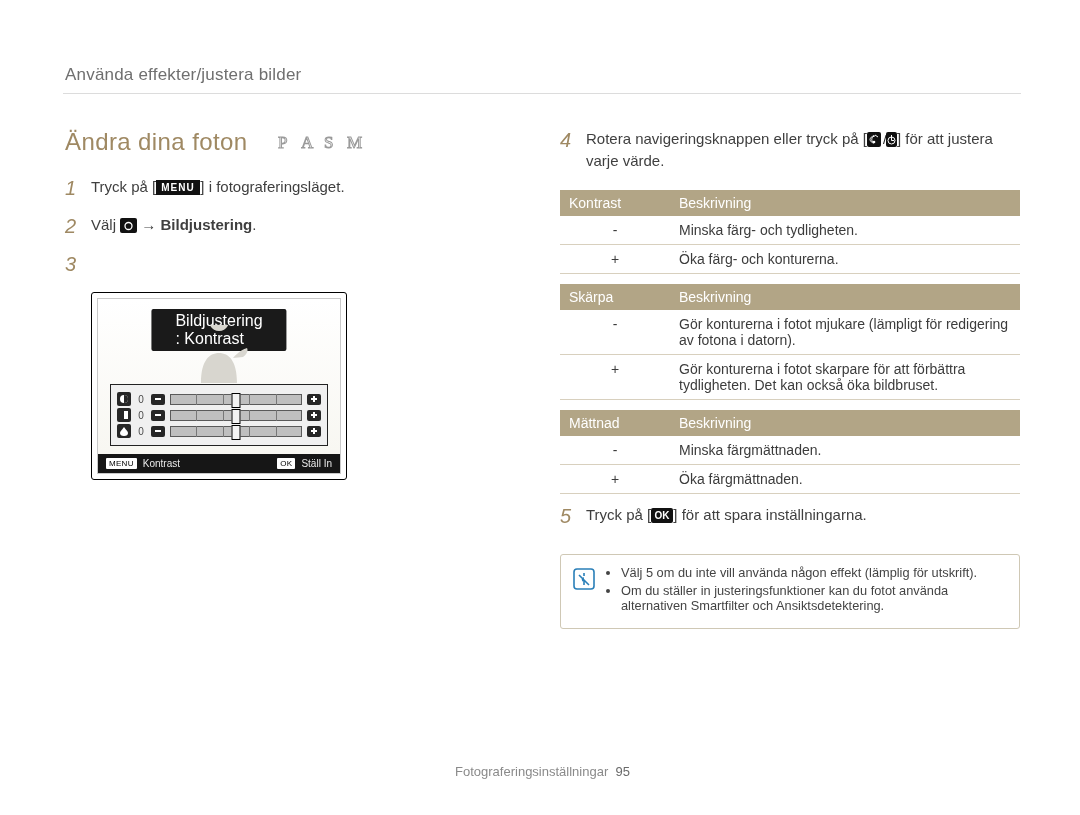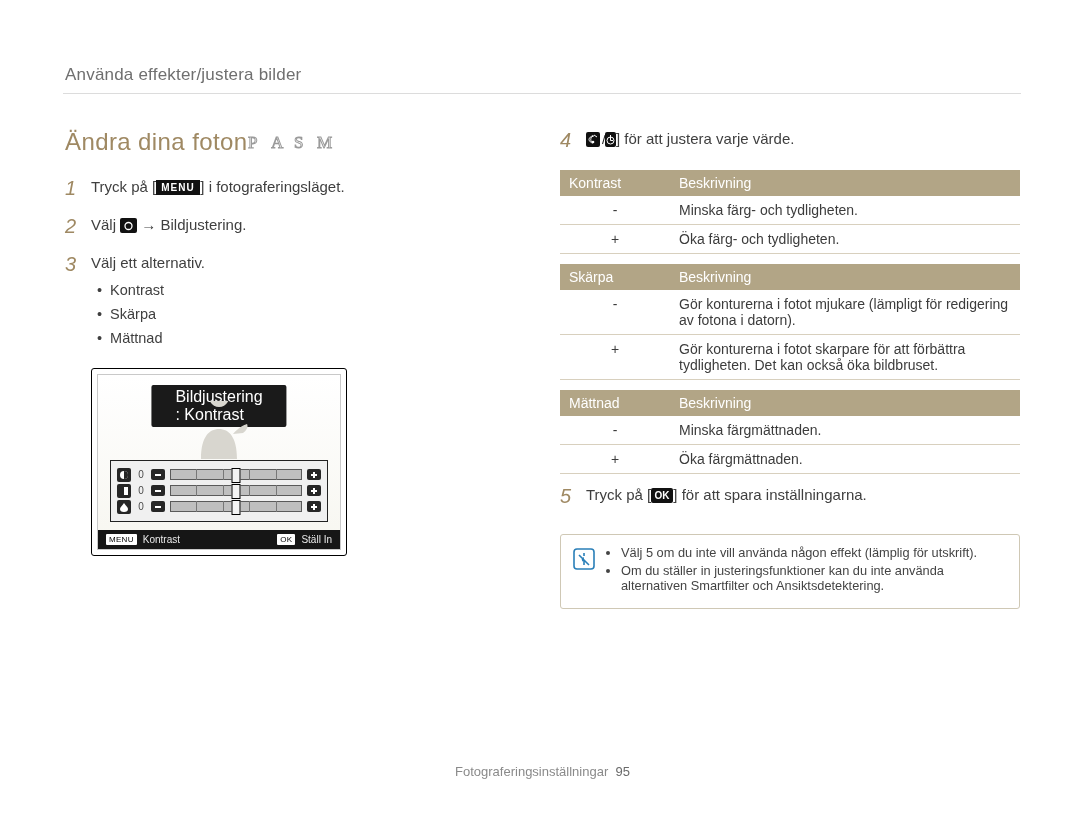--- a/index.html
+++ b/index.html
@@ -20,40 +20,40 @@
     background:#dcdcdc;
   }
   .col-left {
     position:absolute; left:65px; top:128px; width:420px;
   }
   .col-right {
     position:absolute; left:560px; top:128px; width:460px;
   }
   .page-title {
     font-size:24px; color:#9f8963; font-weight:400; letter-spacing:.4px;
-    display:flex; align-items:center; gap:0;
+    display:flex; align-items:center; gap:30px;
   }
   .mode-glyphs { display:flex; gap:6px; }
   .mode-glyphs svg { display:block; }
   .sub {
     margin-top:6px; font-size:14.5px; color:#464646;
   }
   .steps { margin-top:20px; }
   .step {
     display:flex; align-items:flex-start; gap:10px; margin-bottom:14px;
   }
   .num {
     font-style:italic; font-size:20px; color:#9f8963; width:16px; flex:none;
     line-height:1.2;
   }
   .body { font-size:15px; color:#3f3f3f; line-height:1.45; }
   .inline-icon {
     display:inline-flex; vertical-align:-3px;
   }
-  .lbl-strong { font-weight:400;margin-top:34px; }
+  .lbl-strong { font-weight:700;margin-top:34px; }
   ul.bullets { margin:6px 0 0 6px; padding:0; list-style:none; }
   ul.bullets li::before { content:"•"; margin-right:8px; }
   ul.bullets li { font-size:14.5px; margin-bottom:3px; }
 
   
   .lcd {
     margin-top:16px; margin-left:26px;
     width:244px; border:1.5px solid #000; border-radius:3px;
     background:#fff; padding:5px;
   }
@@ -192,28 +192,20 @@
               <rect width="17" height="15" rx="2" fill="#111"></rect>
               <rect x="4" y="2" width="4" height="2" fill="#111"></rect>
               <circle cx="8.5" cy="8" r="3.5" fill="none" stroke="#fff" stroke-width="1.3"></circle>
             </svg>
           </span><span> → </span><span class="lbl-strong">Bildjustering</span><span>.</span>
       </div>
     </div>
 
     <div class="step">
       <div class="num">3</div>
-      <div class="body">
-        <span>Välj ett alternativ.</span>
-        <ul class="bullets">
-          <li>Kontrast</li>
-          <li>Skärpa</li>
-          <li>Mättnad</li>
-        </ul>
-      </div>
     </div>
   </div>
 
   <div class="lcd">
     <div class="lcd-inner">
       <div class="lcd-banner">Bildjustering : Kontrast</div>
       <svg class="silhouette" viewBox="0 0 120 58">
         <path d="M60 6 a10 10 0 1 1 .1 0 M42 58 C42 36 50 28 60 28 C70 28 78 36 78 58 Z M74 33 C80 26 85 24 88 23 C89 25 89 28 84 32 Z" fill="#d8d6cf"></path>
       </svg>
       <div class="sliders">
@@ -312,21 +304,21 @@
           </div>
       </div>
     </div>
   </div>
 </div>
 
 <div class="col-right">
   <div class="step" style="margin-bottom:18px">
     <div class="num">4</div>
     <div class="body">
-      <span class="inline-icon">
+      <span>Rotera navigeringsknappen eller tryck på [</span><span class="inline-icon">
           <svg width="30" height="15">
             <rect width="14" height="15" rx="2" fill="#111"></rect>
             <path d="M7 4 C4 6 4 9 7 11 C5 11 3 9 3 7.5 C3 6 5 4 7 4 M7 3 L7 5 M8 3 L11 5" stroke="#fff" stroke-width="1" fill="none"></path>
             <circle cx="7" cy="10" r="1.3" fill="#fff"></circle>
             <text x="16" y="12" font-size="13" fill="#111">/</text>
             <rect x="19" width="11" height="15" rx="2" fill="#111"></rect>
             <circle cx="24.5" cy="8.5" r="3.5" fill="none" stroke="#fff" stroke-width="1"></circle>
             <path d="M24.5 5 L24.5 8.5 L27 8.5" stroke="#fff" stroke-width="1" fill="none"></path>
             <path d="M24.5 3 L24.5 5" stroke="#fff" stroke-width="1"></path>
           </svg>
@@ -339,21 +331,21 @@
         <tr>
           <th>Kontrast</th>
           <th>Beskrivning</th>
         </tr>
     <tr>
           <td class="sym">-</td>
           <td>Minska färg- och tydligheten.</td>
         </tr>
     <tr>
           <td class="sym">+</td>
-          <td>Öka färg- och tydligheten.</td>
+          <td>Öka färg- och konturerna.</td>
         </tr>
   </tbody>
     </table>
 
   <table class="desc">
     <tbody>
         <tr>
           <th>Skärpa</th>
           <th>Beskrivning</th>
         </tr>
@@ -397,20 +389,20 @@
     </div>
   </div>
 
   <div class="note-box">
     <svg class="note-icon" viewBox="0 0 22 22">
         <rect x="1" y="1" width="20" height="20" rx="3" fill="none" stroke="#2a7fb8" stroke-width="1.6"></rect>
         <path d="M6 7 L16 17 M11 5 L11 8 M11 10 C9 10 9 13 11 13 L11 17" stroke="#2a7fb8" stroke-width="1.6" fill="none"></path>
       </svg>
     <ul>
       <li>Välj 5 om du inte vill använda någon effekt (lämplig för utskrift).</li>
-      <li>Om du ställer in justeringsfunktioner kan du inte använda alternativen Smartfilter och Ansiktsdetektering.</li>
+      <li>Om du ställer in justeringsfunktioner kan du fotot använda alternativen Smartfilter och Ansiktsdetektering.</li>
     </ul>
   </div>
 </div>
 
 <div class="footer">
   <span>Fotograferingsinställningar</span>&nbsp;&nbsp;<span class="pn">95</span>
 </div>
 
 </body></html>

